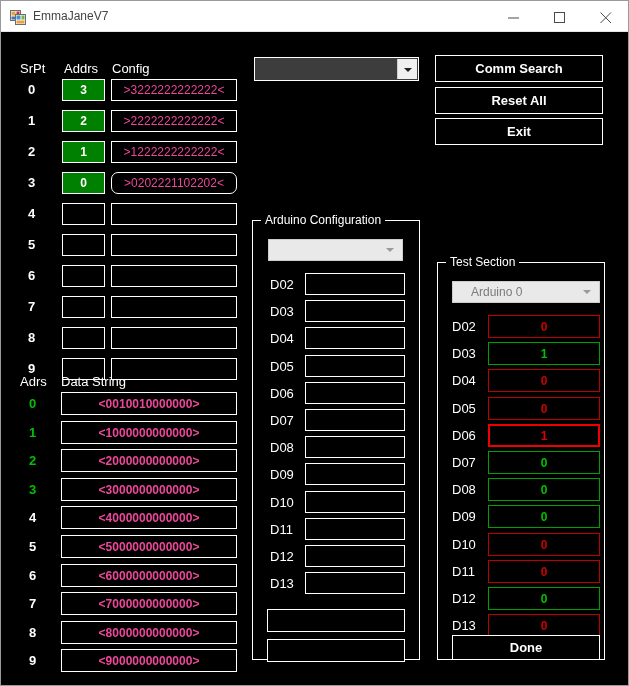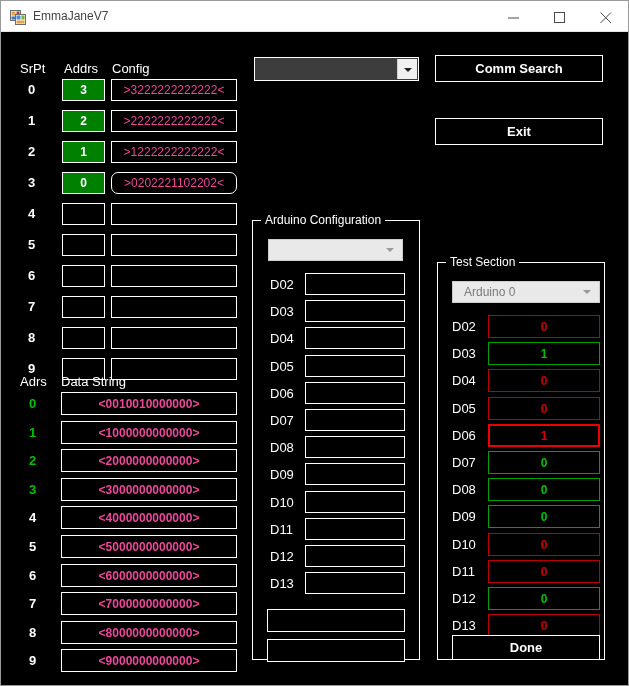--- a/index.html
+++ b/index.html
@@ -137,21 +137,21 @@
   
   .combo-light {
     position: absolute;
     background: #e9e9e9;
     border: 1px solid #cccccc;
     box-sizing: border-box;
     color: #7b7b7b;
     font-size: 12px;
     display: flex;
     align-items: center;
-    padding-left: 11px;
+    padding-left: 18px;
     white-space: nowrap;
   }
   .combo-light i {
     position: absolute;
     right: 8px; top: 50%;
     margin-top: -2px;
     width: 0; height: 0;
     border-left: 4px solid transparent;
     border-right: 4px solid transparent;
     border-top: 4px solid #9a9a9a;
@@ -293,20 +293,21 @@
         <div class="tbox bold" style="left:60px; top:617px; width:176px; height:23px;">&lt;9000000000000&gt;</div>
       </div>
 
     <div class="combo-dark" style="left:253px; top:25px; width:165px; height:24px;">
       <div class="arrowbtn">
           <i></i>
         </div>
     </div>
 
     <div class="btn" style="left:434px; top:23px; width:168px; height:27px;">Comm Search</div>
+    <div class="btn" style="left:434px; top:55px; width:168px; height:27px;">Reset All</div>
     <div class="btn" style="left:434px; top:86px; width:168px; height:27px;">Exit</div>
 
     <div class="group" style="left:251px; top:188px; width:168px; height:440px;">
       <span class="grp-title">Arduino Configuration</span>
 
       <div class="combo-light" style="left:15px; top:18px; width:135px; height:22px;">
         <span></span>
         <i></i>
       </div>
 

